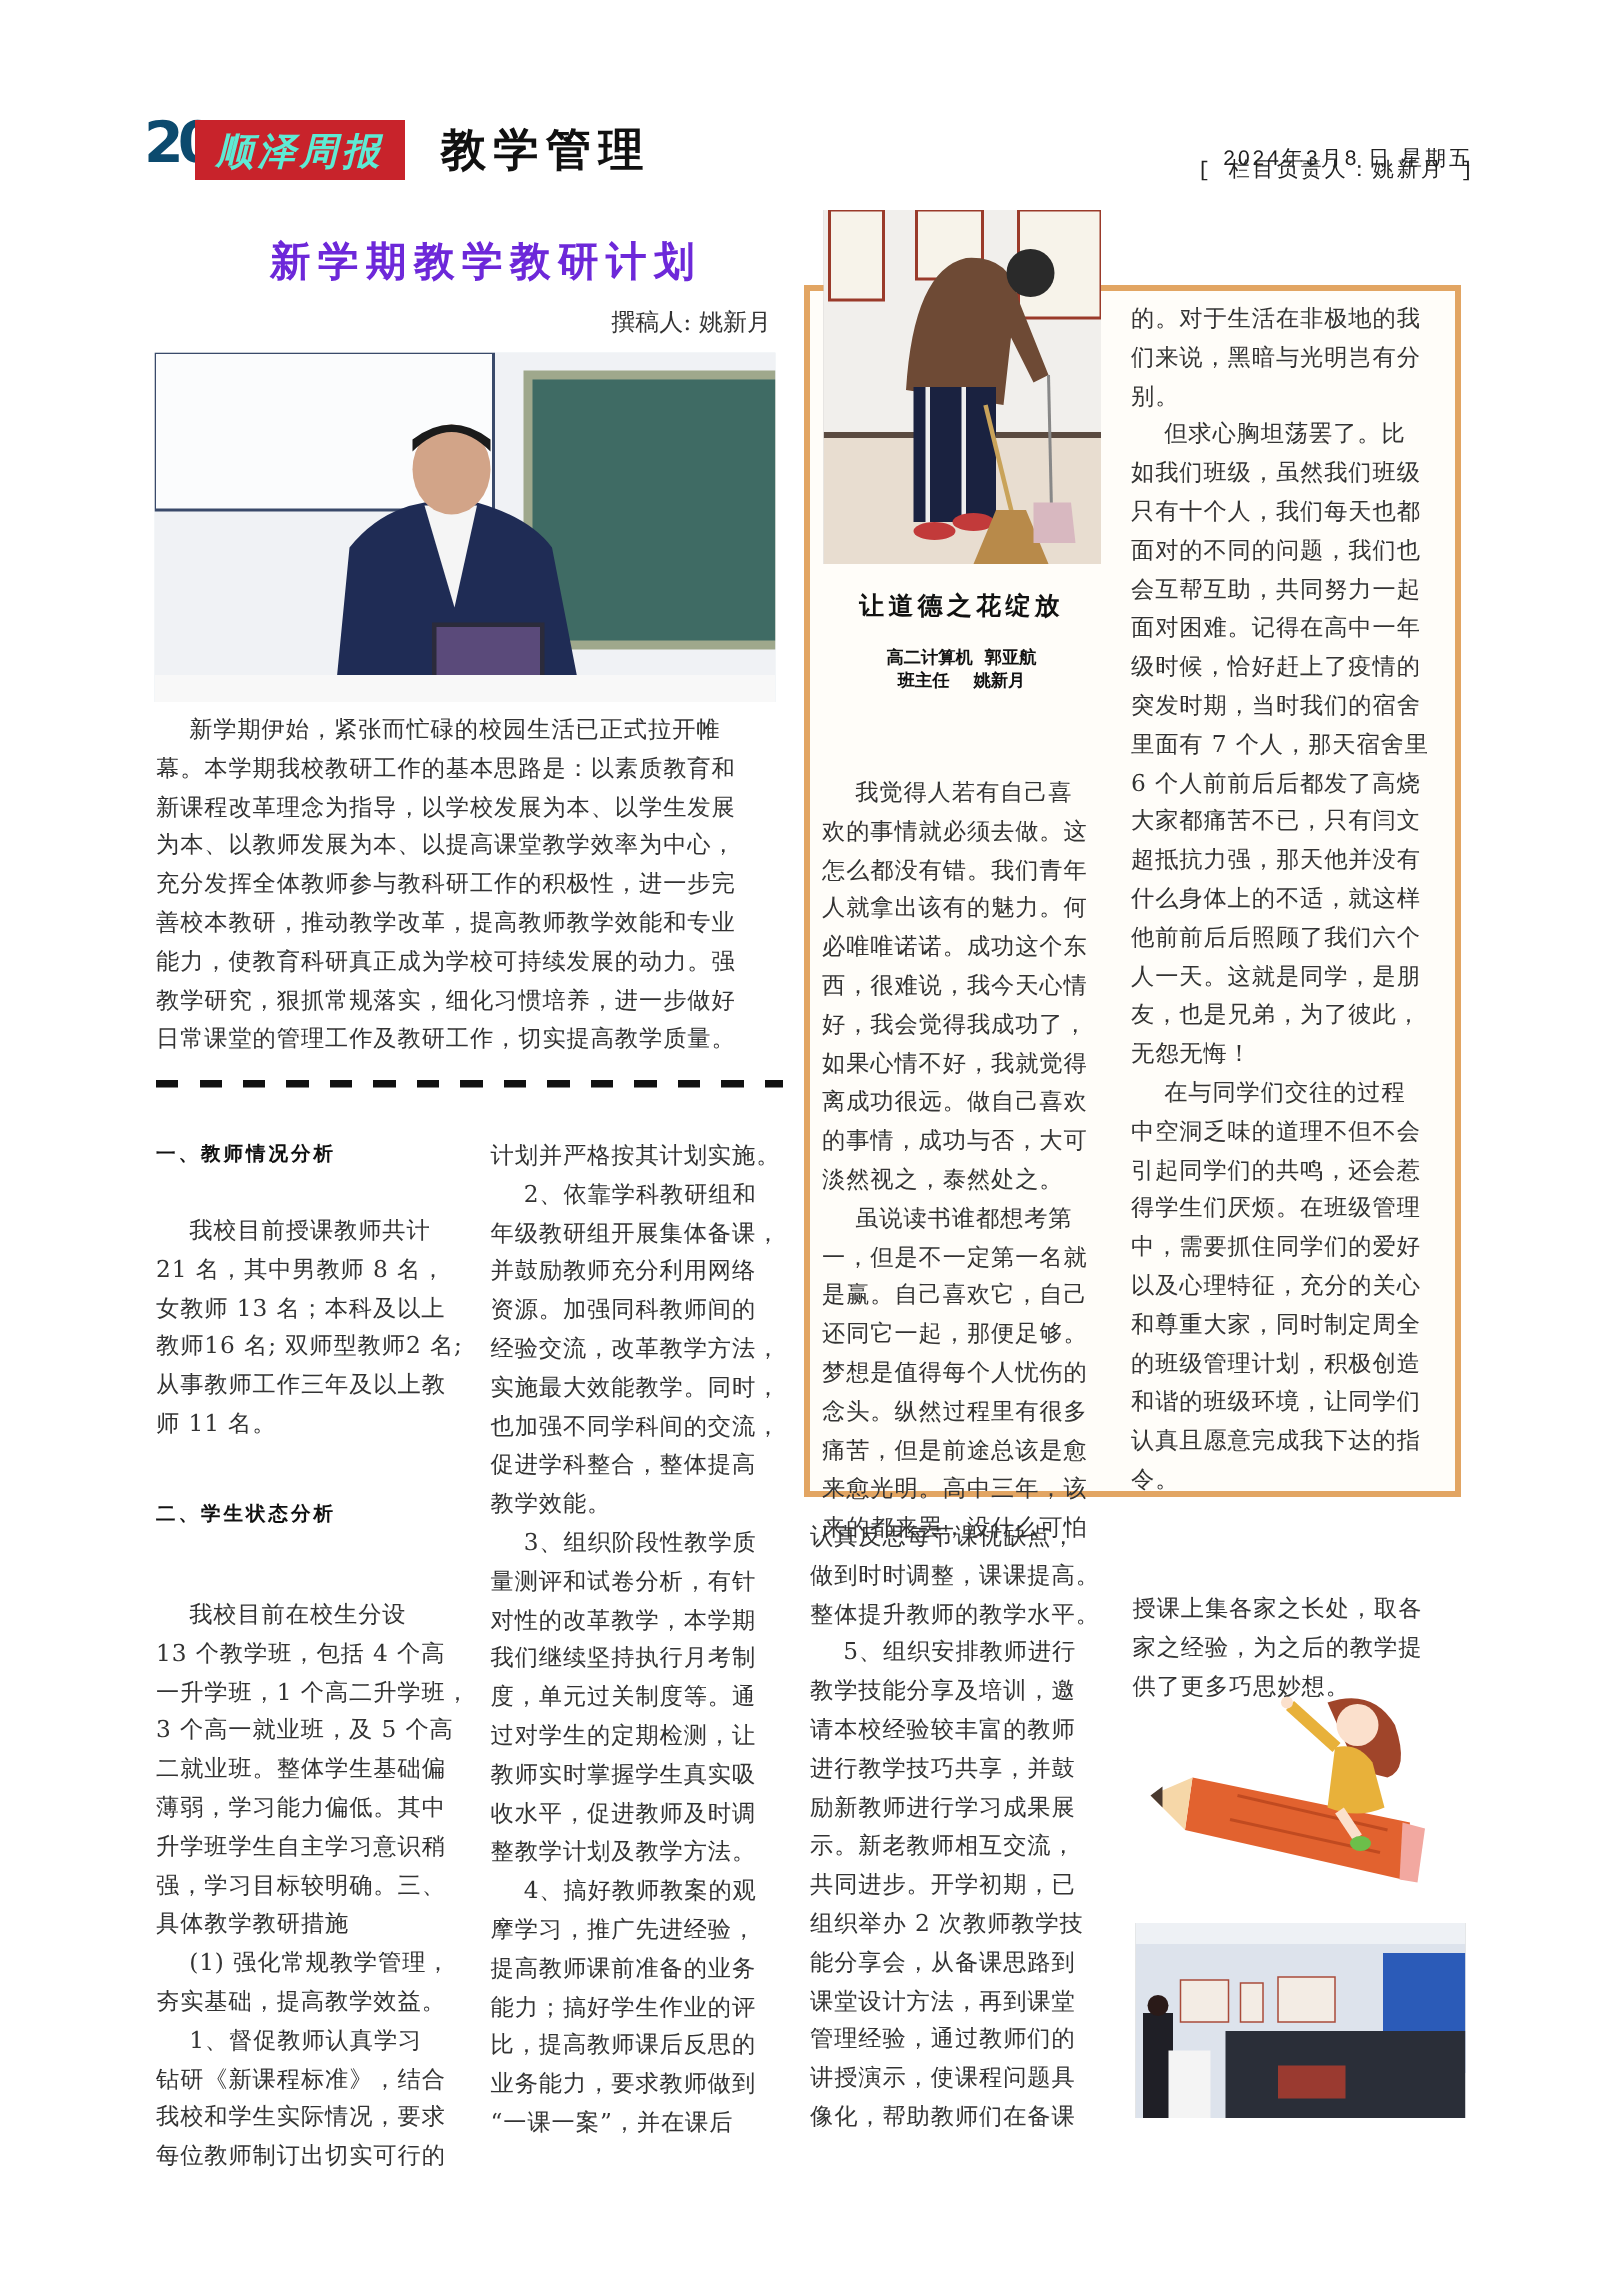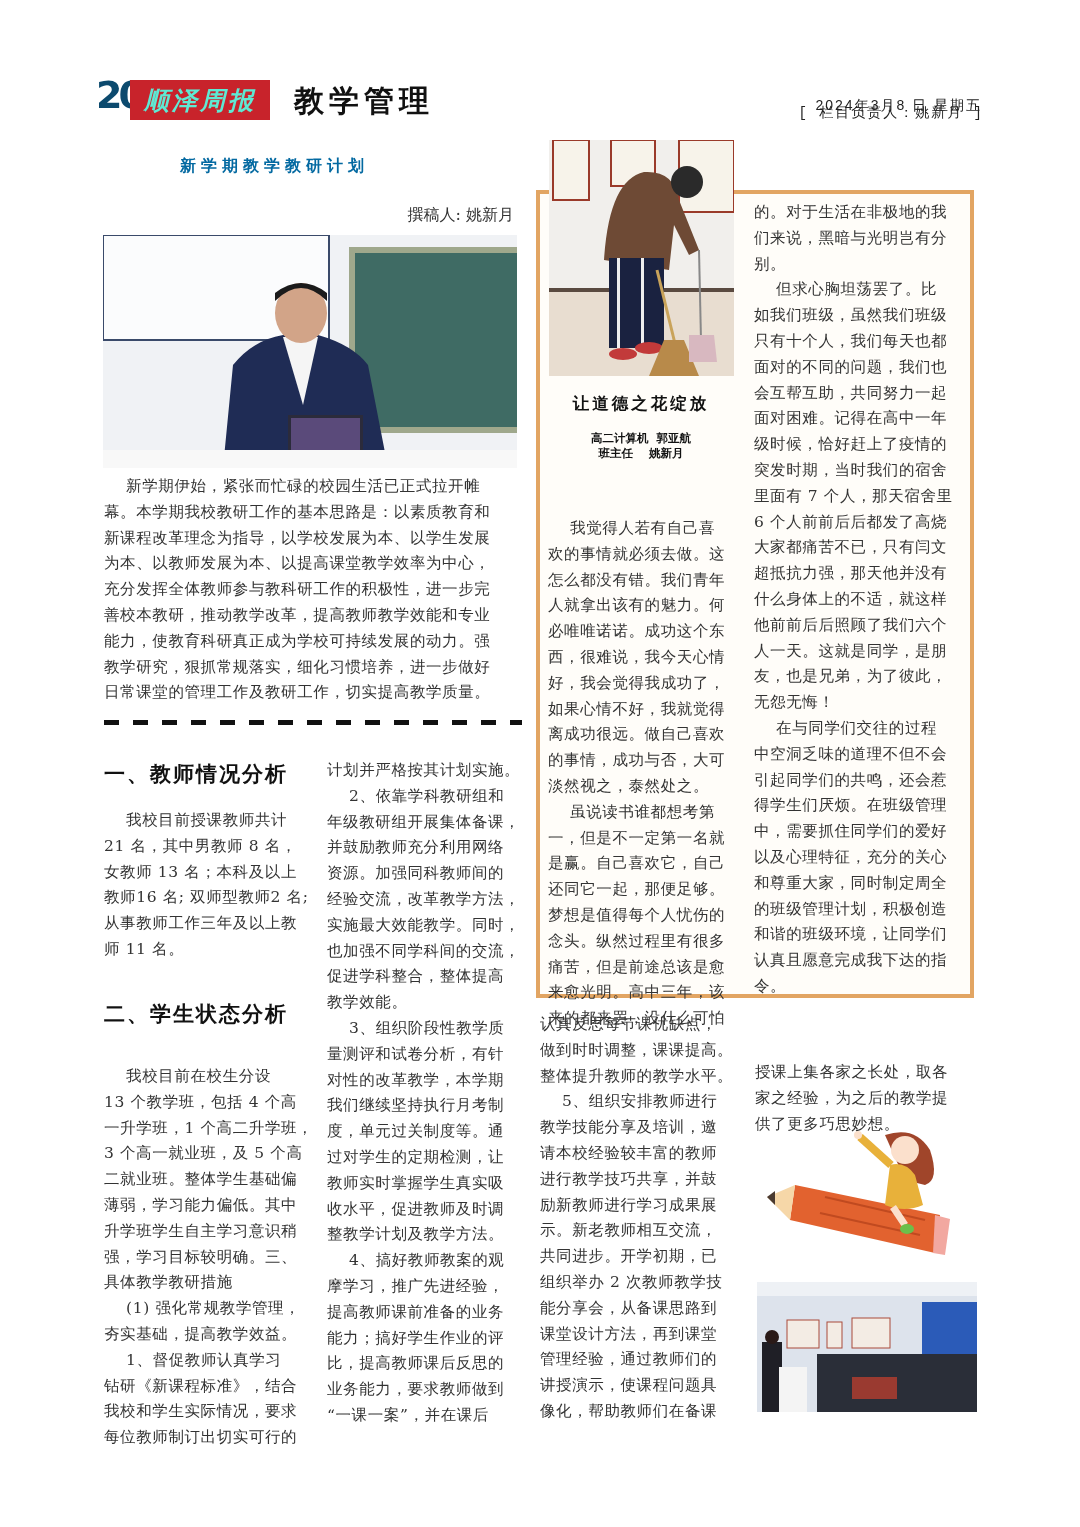--- a/index.html
+++ b/index.html
@@ -13,25 +13,25 @@
               font-family:"DejaVu Serif",serif; font-style:italic; font-weight:bold; font-size:25px;
               display:flex; align-items:center; justify-content:center; letter-spacing:3px; }
   .section-title { left:294px; top:80px; font-family:"DejaVu Sans",sans-serif; font-weight:bold;
                    font-size:30px; letter-spacing:5px; color:#111; line-height:42px; }
   .date-line { right:98px; top:80px; font-family:Liberation Sans, sans-serif; font-size:14px;
                letter-spacing:2px; color:#222; text-align:right;margin-top:17px; }
   .editor-line { right:96px; top:104px; font-family:Liberation Mono, monospace; font-size:14px;
                  letter-spacing:2px; color:#222; text-align:right; }
   
   .art-title { left:180px; top:156px; font-family:Liberation Serif, serif; font-weight:bold;
-               font-size:16px; letter-spacing:5px; color:#0369a1; }
+               font-size:27px; letter-spacing:5px; color:#6d28d9; }
   .byline { right:566px; top:205px; font-size:16px; color:#333; }
   .photo { background:#ccc; overflow:hidden; }
   .txt { font-size:15.5px; line-height:25.8px; color:#333; white-space:pre; letter-spacing:0.6px; }
-  .h2 { font-family:"DejaVu Sans",sans-serif; font-weight:bold; font-size:21px; color:#111; letter-spacing:2px; }
+  .h2 { font-family:"DejaVu Sans",sans-serif; font-weight:bold; font-size:13px; color:#111; letter-spacing:2px; }
   .dash { left:104px; top:720px; width:418px; height:5px;
           background:repeating-linear-gradient(90deg,#111 0 15px,transparent 15px 29px); }
   
   .box { left:536px; top:190px; width:438px; height:808px; border:4px solid #e2a563;
          box-sizing:border-box; background:#fffdf9; }
   .art2-title { left:548px; top:393px; width:186px; text-align:center; font-family:"DejaVu Sans",sans-serif;
                 font-weight:bold; font-size:16.5px; letter-spacing:3px; color:#111; }
   .art2-author { left:548px; top:431px; width:186px; text-align:center; font-family:"DejaVu Sans",sans-serif;
                  font-weight:bold; font-size:11.5px; color:#111; line-height:15px; white-space:pre; }
 </style>

